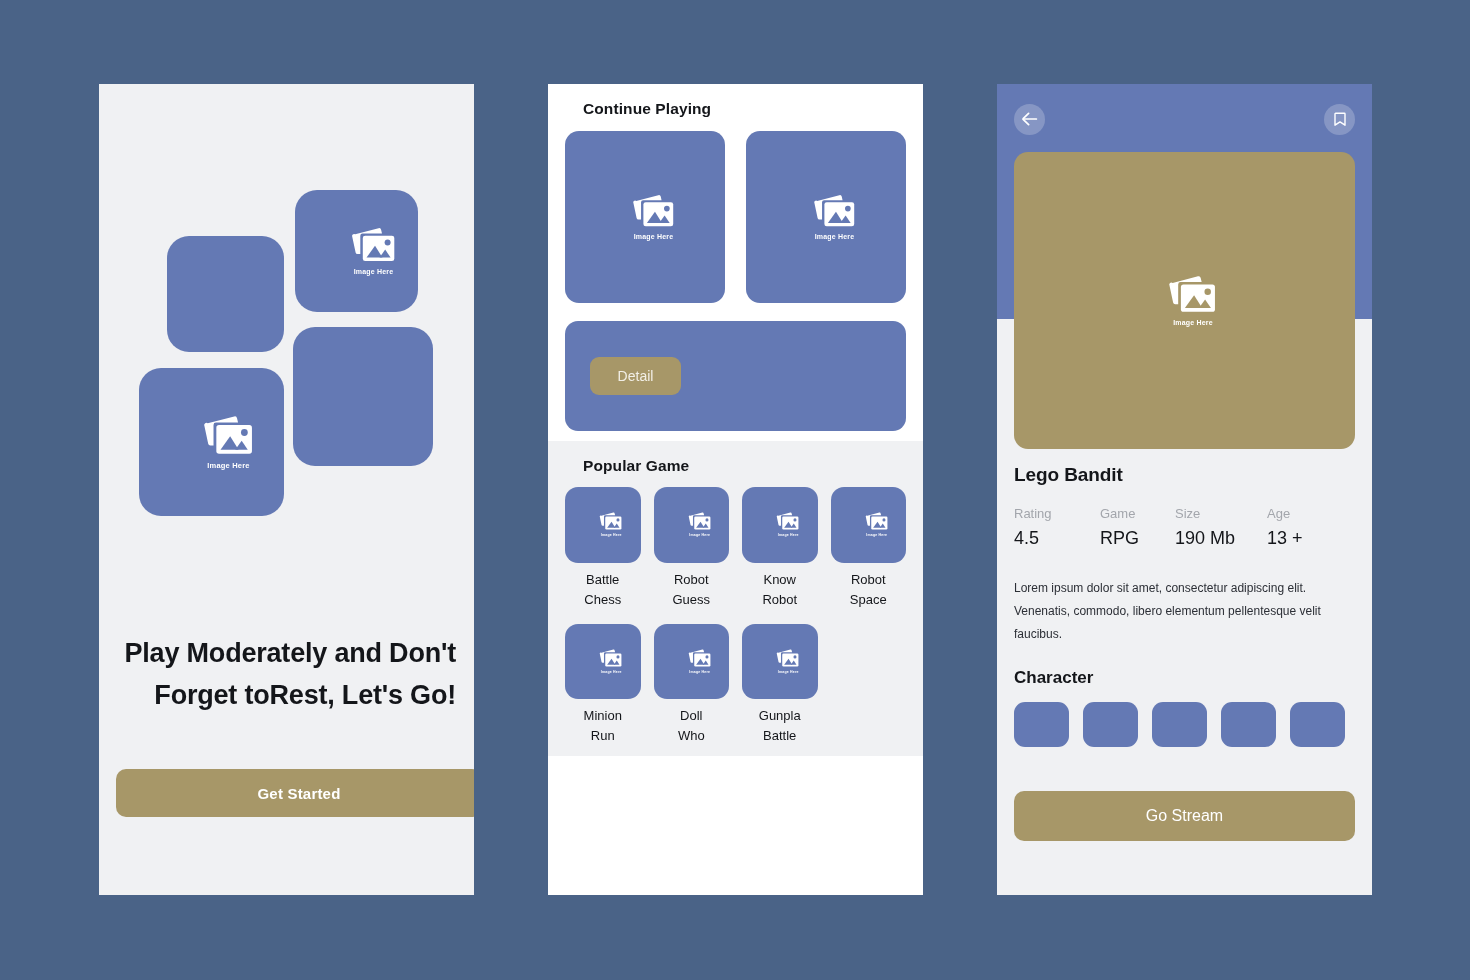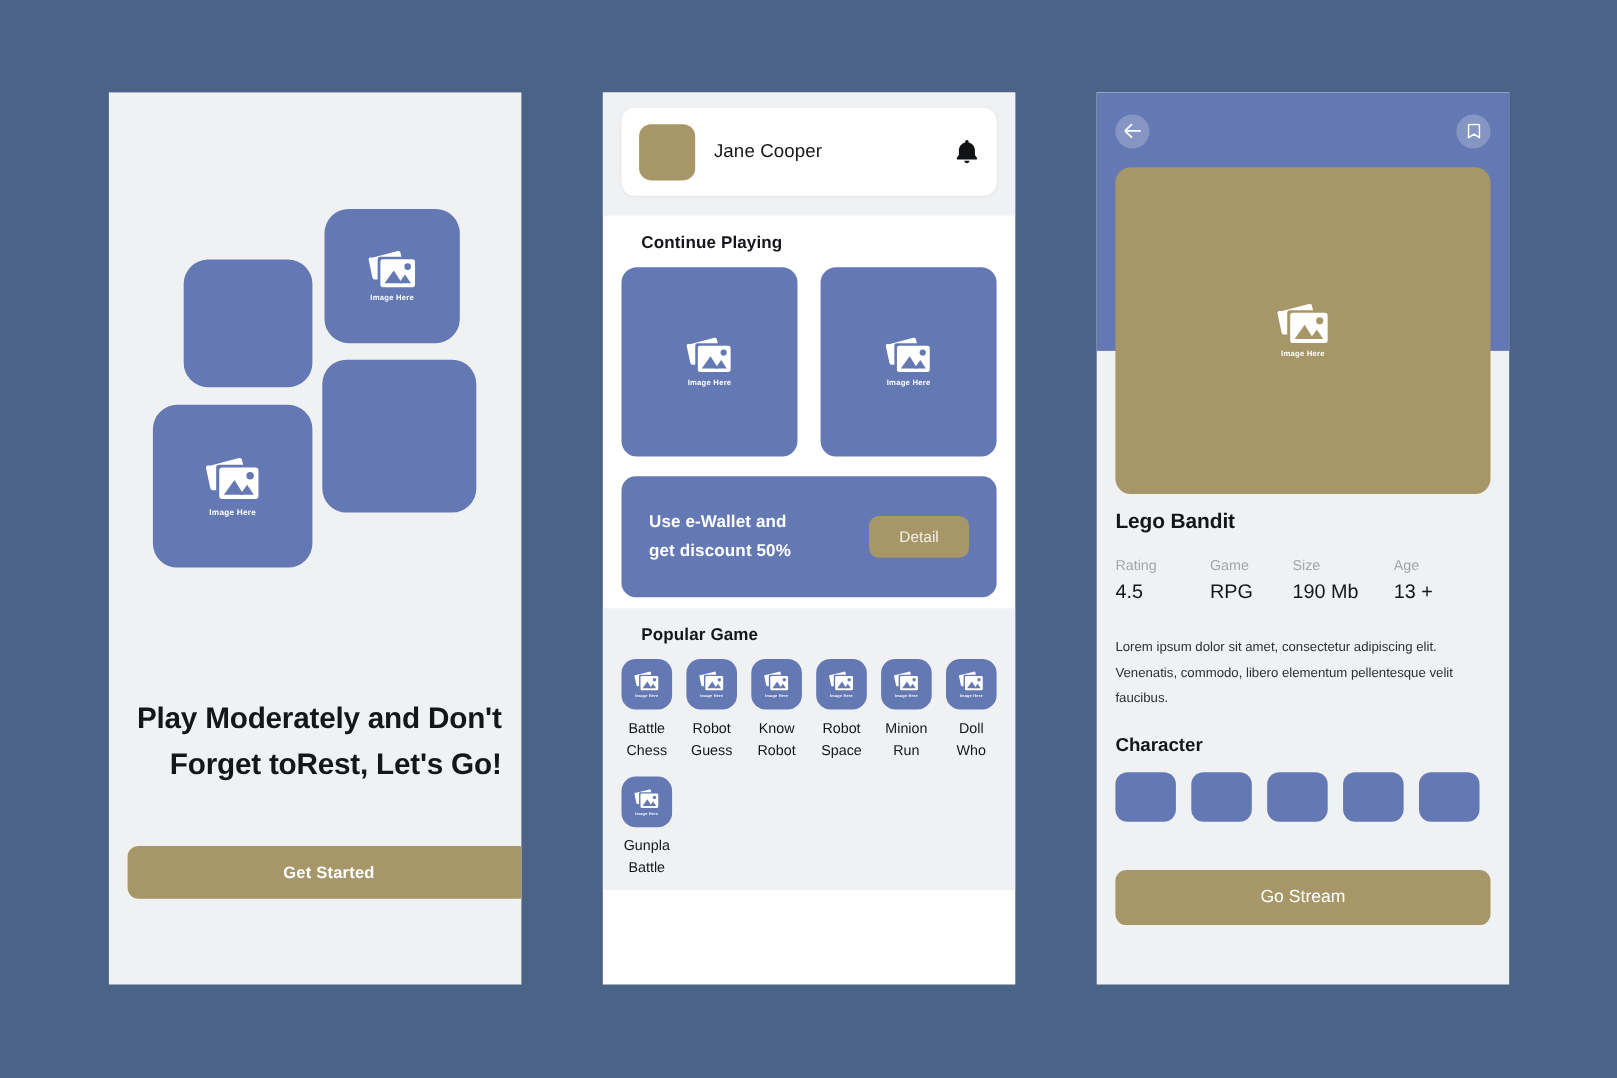--- a/index.html
+++ b/index.html
@@ -16,21 +16,21 @@
     position: absolute;
     width: 375px; height: 811px;
     background: #f0f1f3;
     overflow: hidden;
   }
   #screen-onboarding { left: 99px;  top: 84px; }
   #screen-home       { left: 548px; top: 84px; }
   #screen-detail     { left: 997px; top: 84px; }
 
   
-  .img-ph { display: flex; flex-direction: column; align-items: center; justify-content: center; }
+  .img-ph { display: flex; flex-direction: column; align-items: center; justify-content: center; margin-left: 17px; }
   .img-ph svg { display: block; }
   .img-ph .ph-label {
     color: #ffffff;
     font-weight: 700;
     letter-spacing: .2px;
     margin-top: 4px;
     white-space: nowrap;
   }
 
   
@@ -101,21 +101,21 @@
   }
   .promo-btn {
     background: #a79768; border: none; border-radius: 9px;
     color: #f2efe6; font-size: 14px; font-weight: 500;
     font-family: "Liberation Sans", sans-serif;
     width: 91px; height: 38px; cursor: pointer; flex: 0 0 auto;
   }
 
   .hm-popular-wrap { background: #f0f1f3; margin-top: 10px; padding-bottom: 10px; flex: 1; }
   .hm-grid {
-    display: grid; grid-template-columns: repeat(6, 1fr);
+    display: grid; grid-template-columns: repeat(4, 1fr);
     gap: 14px 13px; padding: 12px 17px 0 17px;
   }
   .game-cell { display: flex; flex-direction: column; align-items: center; cursor: pointer; }
   .game-thumb {
     width: 100%; aspect-ratio: 1/1; background: #6479b4; border-radius: 13px;
     display: flex; align-items: center; justify-content: center;
   }
   .game-label {
     margin-top: 7px; font-size: 13px; line-height: 20px;
     color: #14161a; text-align: center; font-weight: 400;
@@ -218,32 +218,20 @@
 
     </div>
 
     <h1 class="ob-headline">Play Moderately and Don't Forget toRest, Let's Go!</h1>
 
     <button class="ob-cta">Get Started</button>
   </div>
 
   <div class="phone" id="screen-home">
 
-    <div class="hm-topwrap">
-      <div class="hm-profile">
-        <div class="hm-avatar"></div>
-        <div class="hm-name">Jane Cooper</div>
-        <button class="bell-btn">
-          <svg width="22" height="24" viewBox="0 0 22 24">
-            <path fill="#111315" d="M11 1.2c-.9 0-1.6.7-1.6 1.6v.7C6.1 4.3 3.7 7.2 3.7 10.7v4.1l-1.8 2.6c-.5.7 0 1.7.9 1.7h16.4c.9 0 1.4-1 .9-1.7l-1.8-2.6v-4.1c0-3.5-2.4-6.4-5.7-7.2v-.7c0-.9-.7-1.6-1.6-1.6z"></path>
-            <path fill="#111315" d="M8.7 20.2c0 1.3 1 2.3 2.3 2.3s2.3-1 2.3-2.3z"></path>
-          </svg>
-        </button>
-      </div>
-    </div>
 
     <div class="hm-section-title">Continue Playing</div>
 
     <div class="hm-continue">
       <div class="cont-card">
         <div class="img-ph">
           <svg width="44" height="35" viewBox="0 0 46 37">
             <g fill="#ffffff">
               <path d="M4.2 7.3 L27.6 1.2 a2 2 0 0 1 2.5 1.5 L31 6.5 L11.5 6.5 a2.2 2.2 0 0 0-2.2 2.2 L9.3 27 L6.6 27 a2 2 0 0 1-2-1.6 L1.3 9.9 a2 2 0 0 1 2.9-2.6 Z"></path>
               <rect x="11.8" y="8.7" width="31.5" height="25.4" rx="2.4"></rect>
@@ -269,24 +257,20 @@
               <path d="M28.5 30.6 L34.2 22.6 L39.6 30.6 Z"></path>
               <circle cx="36.6" cy="15.4" r="3"></circle>
             </g>
           </svg>
           <div class="ph-label" style="font-size:7px;">Image Here</div>
         </div>
       </div>
     </div>
 
     <div class="hm-promo">
-      <div class="promo-text">
-        <div>Use e-Wallet and</div>
-        <div>get discount 50%</div>
-      </div>
       <button class="promo-btn">Detail</button>
     </div>
 
     <div class="hm-popular-wrap">
       <div class="hm-section-title">Popular Game</div>
       <div class="hm-grid">
         <div class="game-cell">
           <div class="game-thumb">
             <div class="img-ph">
               <svg width="24" height="19" viewBox="0 0 46 37">

